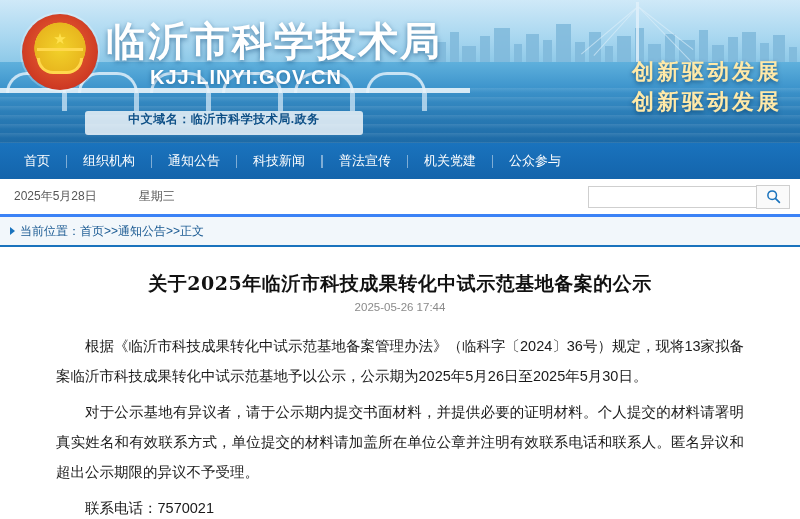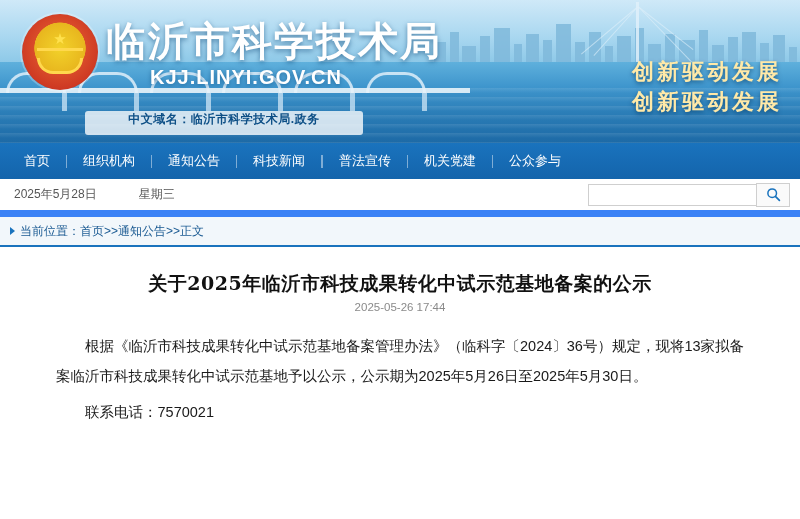--- a/index.html
+++ b/index.html
@@ -185,21 +185,21 @@
     width: 1px;
     height: 13px;
     background: rgba(255,255,255,.45);
   }
 
   
   .subbar {
     width: 800px;
     height: 38px;
     background: #fff;
-    border-bottom: 7px solid #3b82f6;
+    border-bottom: 3px solid #3b82f6;
     display: flex;
     align-items: center;
     box-sizing: border-box;
     padding: 9px 10px;
   }
   .date-text {
     font-size: 12px;
     color: #555;
     margin-left: 4px;
     white-space: nowrap;
@@ -416,17 +416,18 @@
     <div class="crumb-text">通知公告</div>
     <div class="crumb-text">&gt;&gt;</div>
     <div class="crumb-text">正文</div>
   </div>
 
   <div class="article">
     <div class="art-title">关于2025年临沂市科技成果转化中试示范基地备案的公示</div>
     <div class="art-time">2025-05-26 17:44</div>
     <div class="art-body">
       <p>根据《临沂市科技成果转化中试示范基地备案管理办法》（临科字〔2024〕36号）规定，现将13家拟备案临沂市科技成果转化中试示范基地予以公示，公示期为2025年5月26日至2025年5月30日。</p>
+      <p>对于公示基地有异议者，请于公示期内提交书面材料，并提供必要的证明材料。个人提交的材料请署明真实姓名和有效联系方式，单位提交的材料请加盖所在单位公章并注明有效联系电话和联系人。匿名异议和超出公示期限的异议不予受理。</p>
       <p>联系电话：7570021</p>
     </div>
   </div>
 
 </div>
 
 </body></html>

